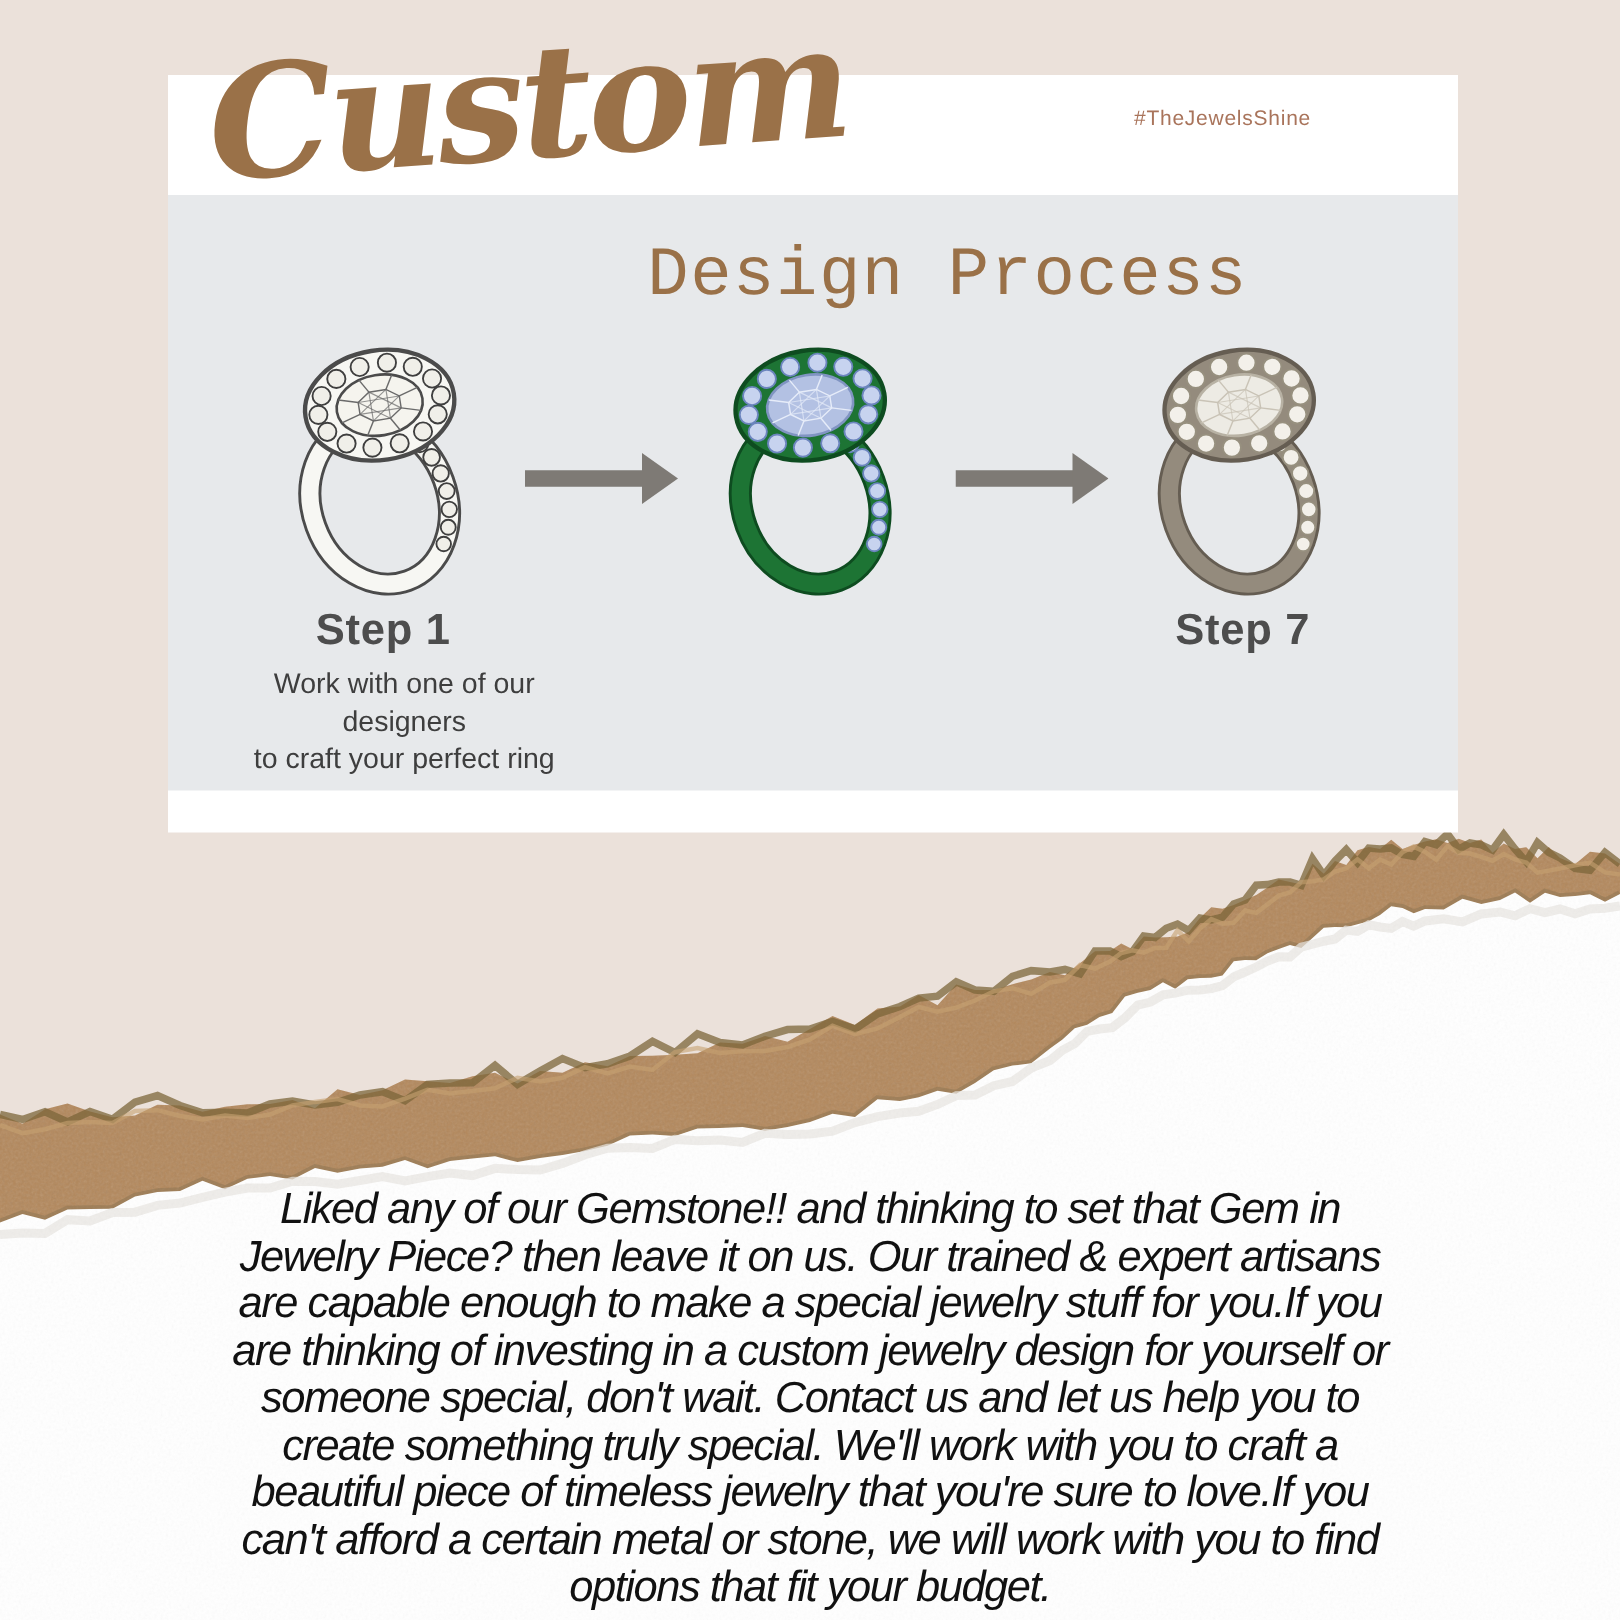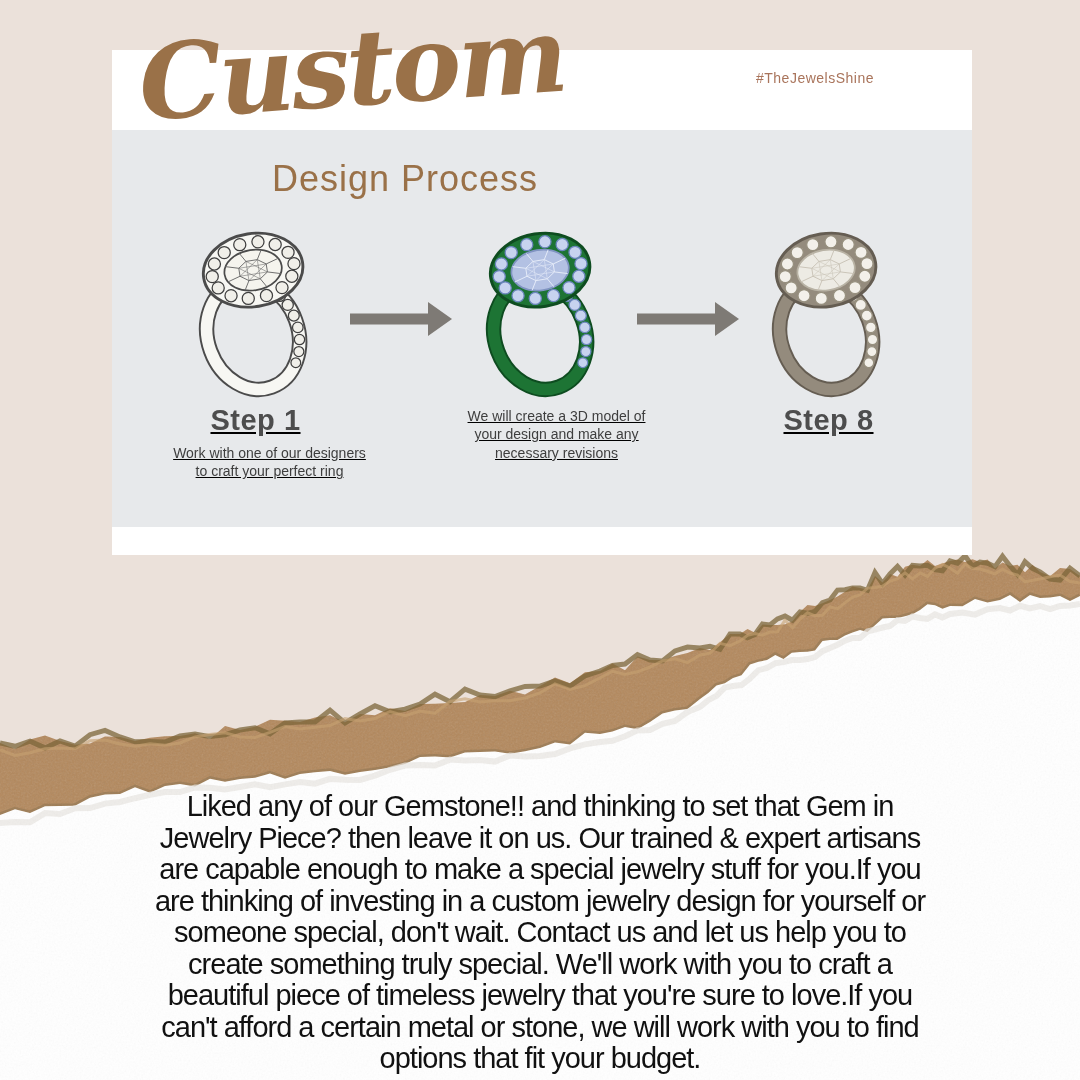--- a/index.html
+++ b/index.html
@@ -18,46 +18,46 @@
   }
   .custom-title{
     position:absolute;left:28px;top:-26px;
     font-family:"DejaVu Serif",serif;font-style:italic;font-weight:700;
     font-size:104px;line-height:1.15;letter-spacing:-3px;
     color:var(--title,#9A7148);
     transform:rotate(-4deg);transform-origin:0 60%;
     white-space:nowrap;
   }
   .design-title{
-    position:absolute;left:160px;top:108px;width:560px;text-align:left;
-    font-family:Liberation Sans, sans-serif;font-size:36px;letter-spacing:1px;
+    position:absolute;left:160px;top:108px;width:560px;text-align:right;
+    font-family:Liberation Mono, monospace;font-size:46px;letter-spacing:1px;
     color:var(--title,#9A7148);white-space:nowrap;
   }
   .hashtag{
     position:absolute;right:98px;top:20px;
     font-size:14px;letter-spacing:.5px;color:var(--hashtag,#A9745B);
   }
   .step{
-    position:absolute;top:172px;width:287px;text-align:center;text-decoration:underline;
+    position:absolute;top:172px;width:287px;text-align:center;
   }
   .step .ring{display:block;width:166px;height:178px;margin:0 auto;}
   .step-label{
     margin-top:4px;font-size:29px;font-weight:700;letter-spacing:.5px;
     color:var(--step-title,#4D4D4D);
   }
   .step-desc{
-    margin-top:7px;font-size:14px;line-height:1.32;
+    margin-top:7px;font-size:19px;line-height:1.32;
     color:var(--step-text,#3E3E3E);white-space:pre-line;padding-left:28px;
   }
   .arrow{position:absolute;top:252px;width:102px;height:34px;}
   .torn{position:absolute;left:0;top:540px;width:1080px;height:540px;z-index:1;}
   .footer-text{
     position:absolute;left:80px;top:791px;width:920px;z-index:5;
     text-align:center;font-size:29px;line-height:31.5px;letter-spacing:-1px;
-    color:var(--footer,#111);white-space:pre-line;
+    color:var(--footer,#111);white-space:pre-line;font-style:italic;
   }
 </style>
 </head>
 <body>
 
 <div class="stage" style="--page-bg: #EBE1DA; --card-bg: #FFFFFF; --band: #E7E9EB; --title: #9A7148; --hashtag: #A9745B; --step-title: #4D4D4D; --step-text: #3E3E3E; --footer: #111111;">
 
   <div class="card">
     <div class="card-band"></div>
 
@@ -159,23 +159,20 @@
             <line x1="68.41864580693418" y1="56.382068816710664" x2="86.31813216616463" y2="39.10155284011538" stroke="#E6ECF9" stroke-width="0.8" opacity="0.7"></line>
             <line x1="53.36768629026583" y1="46.39838676289619" x2="67.11119687093823" y2="48.12716111670601" stroke="#E6ECF9" stroke-width="1"></line>
             <line x1="67.11119687093823" y1="48.12716111670601" x2="95.58135419306582" y2="43.617931183289336" stroke="#E6ECF9" stroke-width="0.8" opacity="0.7"></line>
             <line x1="67.62578246239174" y1="32.63334045076019" x2="74.5254068804437" y2="40.9693370343953" stroke="#E6ECF9" stroke-width="1"></line>
             <line x1="74.5254068804437" y1="40.9693370343953" x2="96.88880312906177" y2="51.87283888329399" stroke="#E6ECF9" stroke-width="0.8" opacity="0.7"></line>
             <line x1="90.30410031954736" y1="29.041447769452667" x2="86.31813216616463" y2="39.10155284011538" stroke="#E6ECF9" stroke-width="1"></line>
             <line x1="86.31813216616463" y1="39.10155284011538" x2="89.4745931195563" y2="59.0306629656047" stroke="#E6ECF9" stroke-width="0.8" opacity="0.7"></line>
             <line x1="108.1179888328189" y1="37.72679073709488" x2="95.58135419306582" y2="43.617931183289336" stroke="#E6ECF9" stroke-width="1"></line>
             <line x1="95.58135419306582" y1="43.617931183289336" x2="77.68186783383537" y2="60.89844715988462" stroke="#E6ECF9" stroke-width="0.8" opacity="0.7"></line>
           </svg></div>
-      <div class="step-desc">We will create a 3D model of
-your design and make any
-necessary revisions</div>
     </div>
 
     <div class="step" style="left:573px">
       <div class="ring"><svg viewBox="0 0 170 185" width="166" height="178">
             <ellipse cx="82" cy="118" rx="47" ry="57" transform="rotate(-20 82 118)" fill="none" stroke="#655D52" stroke-width="16"></ellipse>
             <ellipse cx="82" cy="118" rx="47" ry="57" transform="rotate(-20 82 118)" fill="none" stroke="#948B7D" stroke-width="12"></ellipse>
             <circle cx="78.78606195156732" cy="62.169777784405106" r="6.40" fill="#F3F0EA" stroke="#97907F" stroke-width="1.3"></circle>
             <circle cx="89.70427727564453" cy="64.32368151540753" r="6.25" fill="#F3F0EA" stroke="#97907F" stroke-width="1.3"></circle>
             <circle cx="100.22757234481902" cy="69.22902637706432" r="6.10" fill="#F3F0EA" stroke="#97907F" stroke-width="1.3"></circle>
             <circle cx="109.81652441735322" cy="76.63436502735479" r="5.95" fill="#F3F0EA" stroke="#97907F" stroke-width="1.3"></circle>
@@ -212,21 +209,21 @@
             <line x1="68.41864580693418" y1="56.382068816710664" x2="86.31813216616463" y2="39.10155284011538" stroke="#C9C3B6" stroke-width="0.8" opacity="0.7"></line>
             <line x1="53.36768629026583" y1="46.39838676289619" x2="67.11119687093823" y2="48.12716111670601" stroke="#C9C3B6" stroke-width="1"></line>
             <line x1="67.11119687093823" y1="48.12716111670601" x2="95.58135419306582" y2="43.617931183289336" stroke="#C9C3B6" stroke-width="0.8" opacity="0.7"></line>
             <line x1="67.62578246239174" y1="32.63334045076019" x2="74.5254068804437" y2="40.9693370343953" stroke="#C9C3B6" stroke-width="1"></line>
             <line x1="74.5254068804437" y1="40.9693370343953" x2="96.88880312906177" y2="51.87283888329399" stroke="#C9C3B6" stroke-width="0.8" opacity="0.7"></line>
             <line x1="90.30410031954736" y1="29.041447769452667" x2="86.31813216616463" y2="39.10155284011538" stroke="#C9C3B6" stroke-width="1"></line>
             <line x1="86.31813216616463" y1="39.10155284011538" x2="89.4745931195563" y2="59.0306629656047" stroke="#C9C3B6" stroke-width="0.8" opacity="0.7"></line>
             <line x1="108.1179888328189" y1="37.72679073709488" x2="95.58135419306582" y2="43.617931183289336" stroke="#C9C3B6" stroke-width="1"></line>
             <line x1="95.58135419306582" y1="43.617931183289336" x2="77.68186783383537" y2="60.89844715988462" stroke="#C9C3B6" stroke-width="0.8" opacity="0.7"></line>
           </svg></div>
-      <div class="step-label">Step 8</div>
+      <div class="step-label">Step 7</div>
     </div>
 
     <div class="arrow" style="left:238px"><svg viewBox="0 0 102 34" width="102" height="34">
           <rect x="0" y="11.5" width="80" height="11" fill="#7E7A75"></rect>
           <polygon points="78,0 102,17 78,34" fill="#7E7A75"></polygon>
         </svg></div>
     <div class="arrow" style="left:525px"><svg viewBox="0 0 102 34" width="102" height="34">
           <rect x="0" y="11.5" width="80" height="11" fill="#7E7A75"></rect>
           <polygon points="78,0 102,17 78,34" fill="#7E7A75"></polygon>
         </svg></div>

